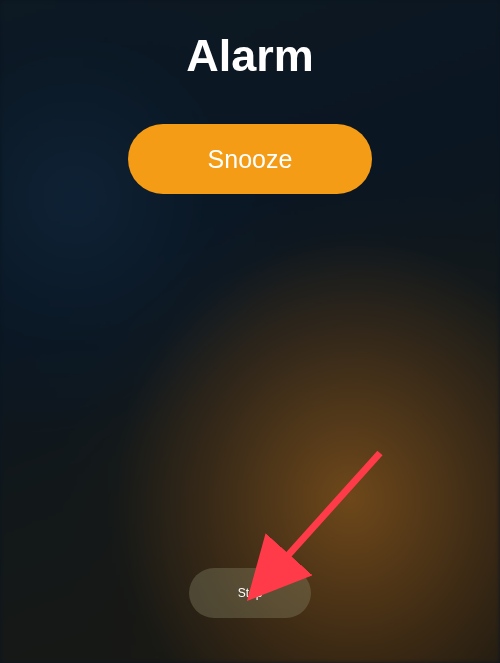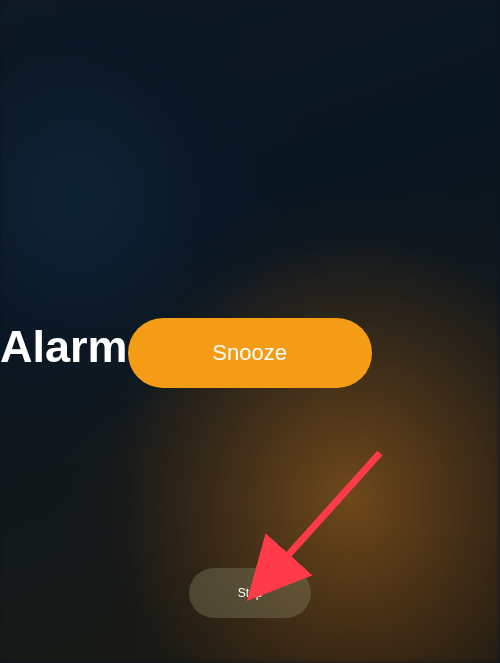--- a/index.html
+++ b/index.html
@@ -25,41 +25,41 @@
         radial-gradient(ellipse 280px 300px at 15% 30%, rgba(15, 35, 55, 0.9) 0%, rgba(10, 25, 40, 0.5) 50%, transparent 80%),
         linear-gradient(160deg, #0e1922 0%, #0a1622 35%, #12181a 60%, #1a1812 100%);
       filter: blur(2px);
     }
     
     .container {
       position: relative;
       width: 100%;
       height: 100%;
       display: flex;
-      flex-direction: row;
+      flex-direction: column;
       align-items: center;
     }
     
     .title {
       color: #ffffff;
       font-size: 45px;
       font-weight: 600;
       margin-top: 30px;
       letter-spacing: 0px;
     }
     
     .snooze-btn {
       margin-top: 42px;
       width: 244px;
       height: 70px;
       border-radius: 35px;
       background: #f59c17;
       border: none;
       color: #ffffff;
-      font-size: 22px;
+      font-size: 25px;
       font-weight: 500;
       cursor: pointer;
       font-family: inherit;
       display: flex;
       align-items: center;
       justify-content: center;
     }
     
     .stop-btn {
       position: absolute;

